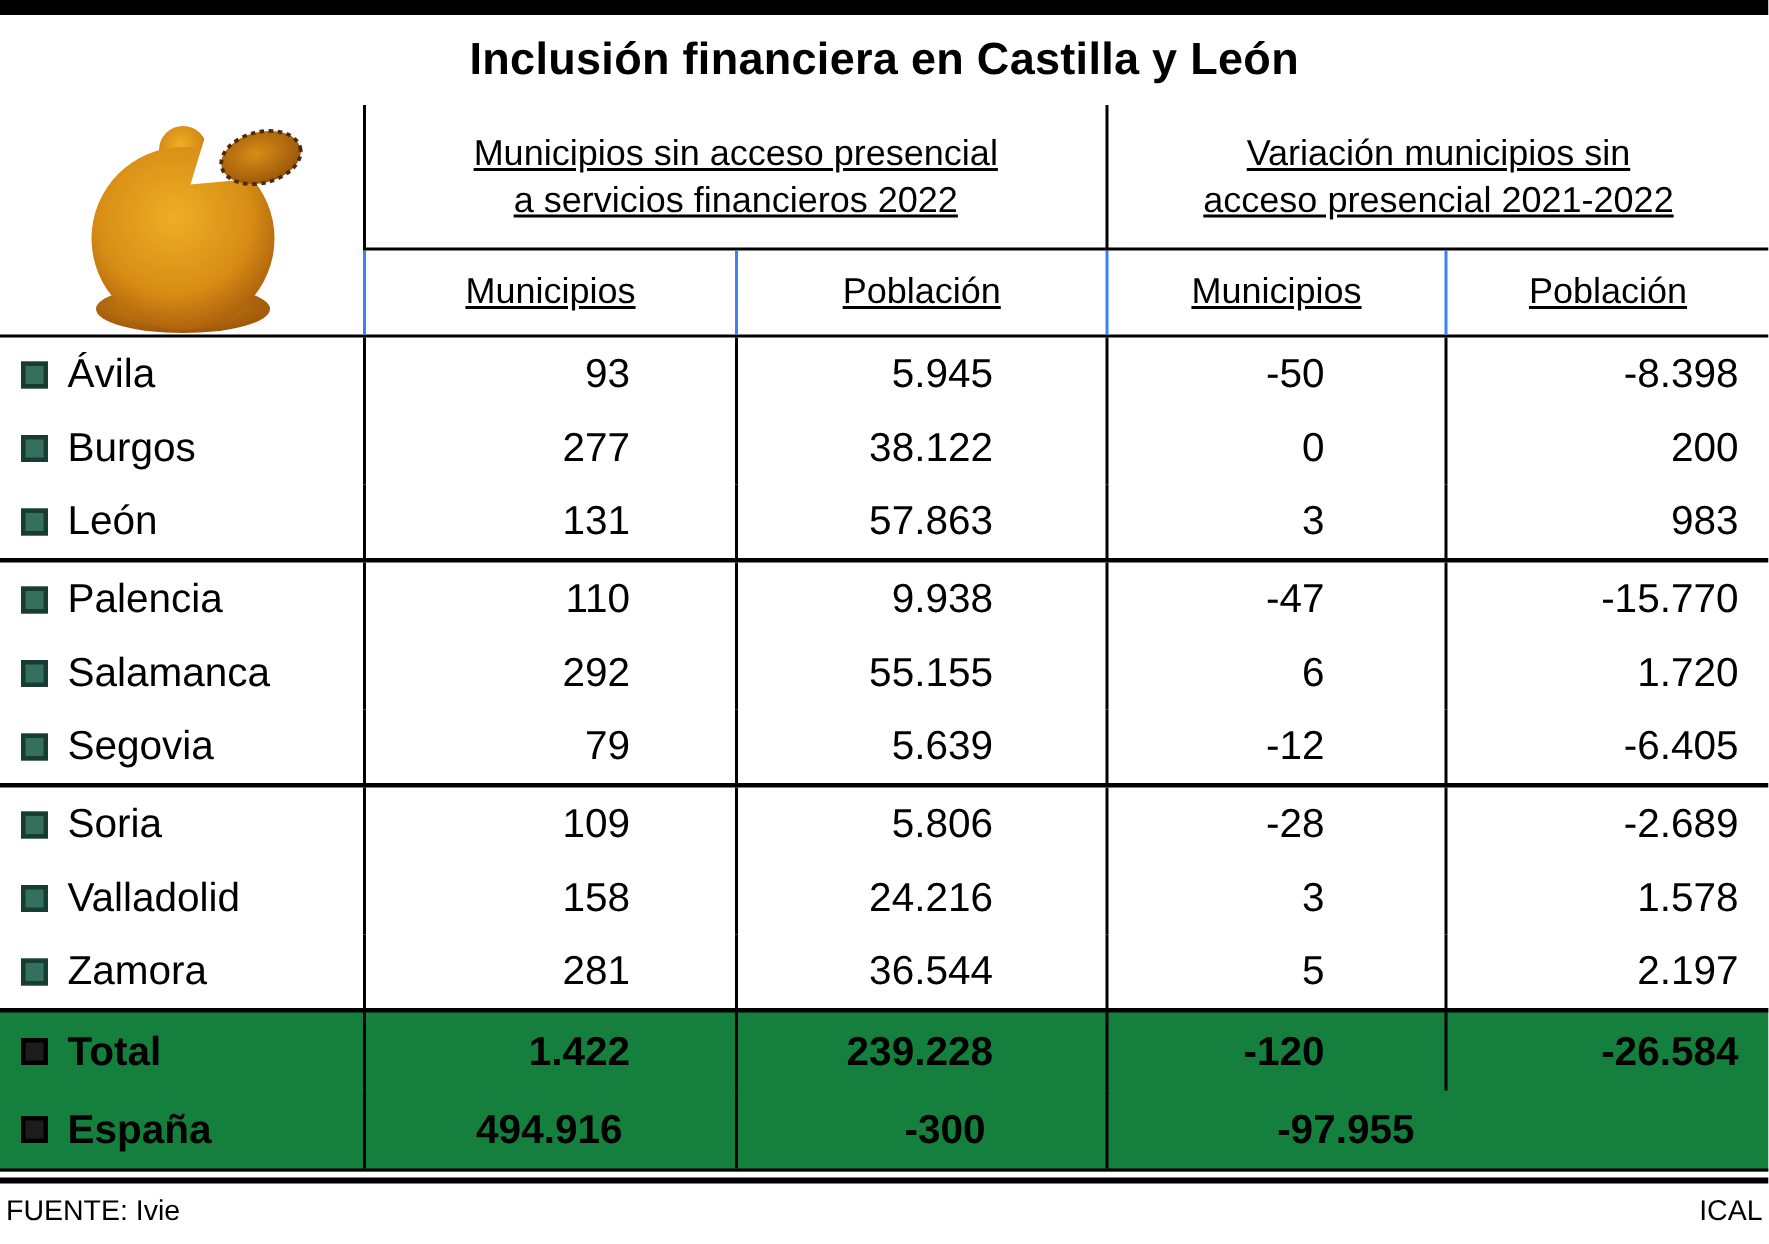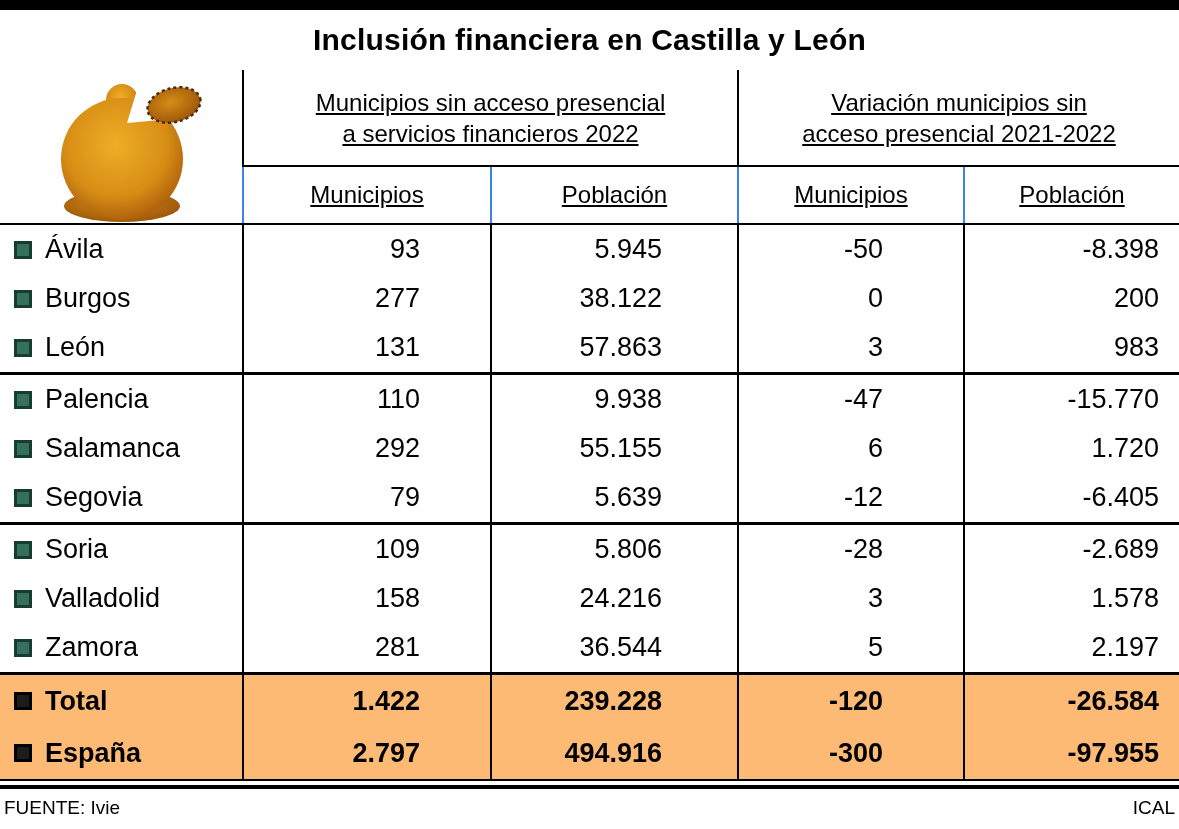--- a/index.html
+++ b/index.html
@@ -58,21 +58,21 @@
   .c2 { padding-right: 75px; }
   .c3 { padding-right: 80px; }
   .c4 { padding-right: 20px; }
 
   .bullet {
     width: 18px; height: 18px; flex: 0 0 18px;
     background: #35705c; border: 3px solid #173c31;
   }
 
   .totals {
-    background: #fdba74;
+    background: #15803d;
     border-top: 3px solid #000; border-bottom: 2px solid #000;
     height: 109px;
   }
   .trow.total { height: 52px; font-weight: bold; }
   .trow.total .bullet { background: #1c1c1c; border-color: #000; }
 
   .gap { height: 4px; }
   .rule { height: 4px; background: #000; }
   .footer {
     height: 38px; display: flex; align-items: center; justify-content: space-between;
@@ -232,21 +232,20 @@
       <div class="cell c1">1.422</div>
       <div class="cell c2">239.228</div>
       <div class="cell c3">-120</div>
       <div class="cell c4">-26.584</div>
     </div>
     <div class="trow total">
       <div class="cell label">
           <span class="bullet"></span>
           <span>España</span>
         </div>
-      <div class="cell c1">2.797</div>
       <div class="cell c2">494.916</div>
       <div class="cell c3">-300</div>
       <div class="cell c4">-97.955</div>
     </div>
   </div>
 </div>
 
 <div class="gap"></div>
 <div class="rule"></div>
 

